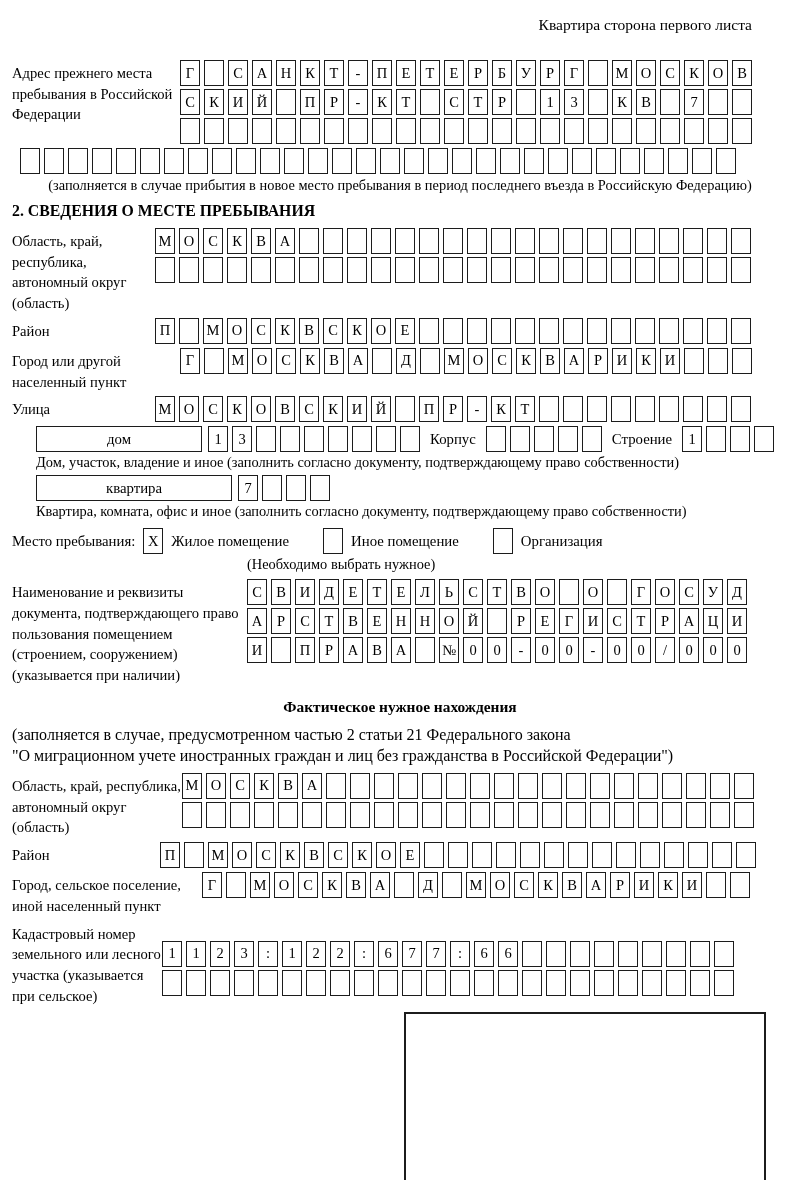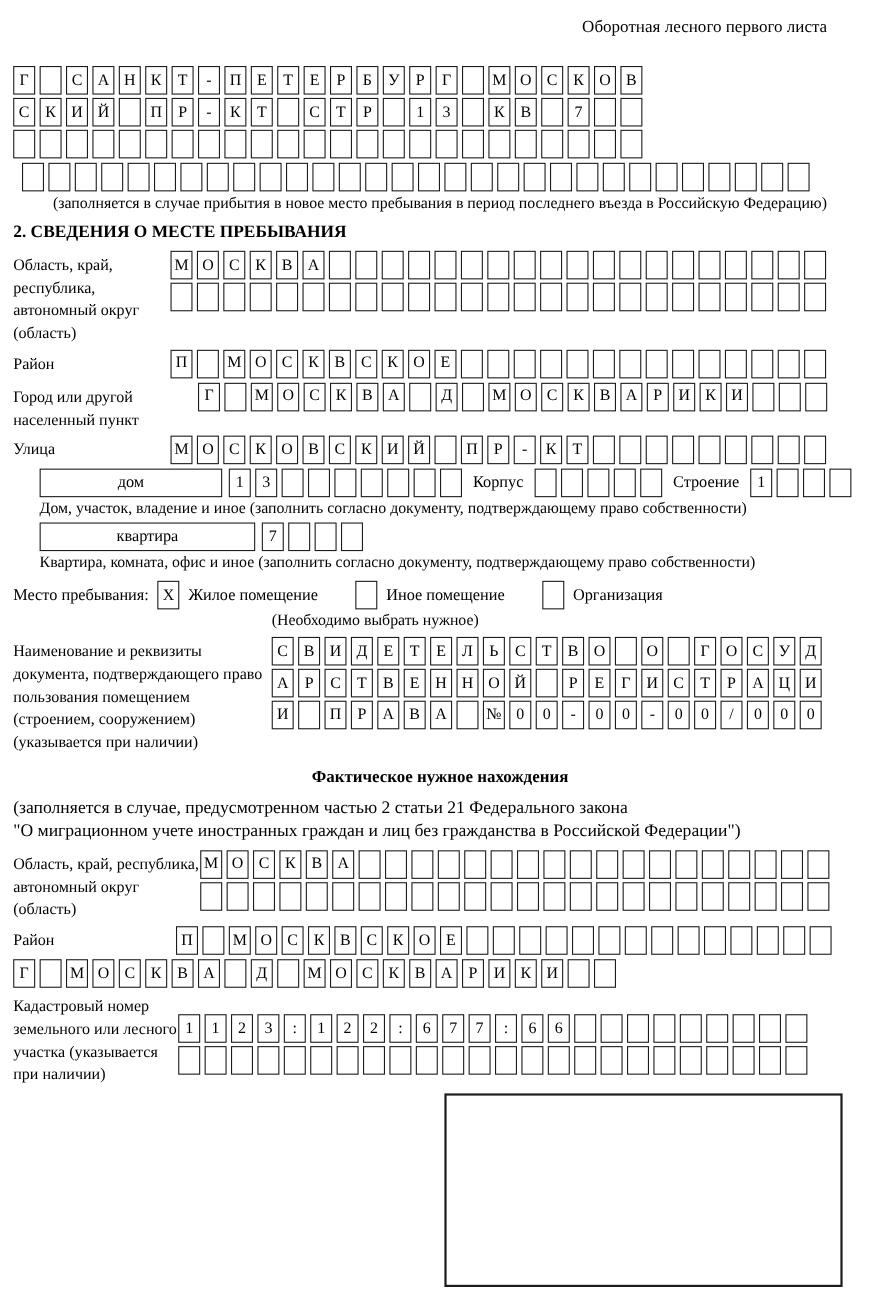--- a/index.html
+++ b/index.html
@@ -46,23 +46,24 @@
   .pad-top{ padding-top:20px; }
 
   .stamp-box{
     width:362px; height:176px; box-sizing:border-box;
     border:2px solid #1c1c1c; margin:6px 0 0 392px;
   }
 </style>
 </head>
 <body>
 
-<div class="header-note">Оборотная лесного первого листа</div>
-
-<div class="field">
+<div class="header-note">Квартира сторона первого листа</div>
+
+<div class="field">
+  <div class="flabel w168">Адрес прежнего места пребывания в Российской Федерации</div>
   <div class="boxcol">
     <div class="boxrow">
         <span class="box">Г</span>
         <span class="box">&nbsp;</span>
         <span class="box">С</span>
         <span class="box">А</span>
         <span class="box">Н</span>
         <span class="box">К</span>
         <span class="box">Т</span>
         <span class="box">-</span>
@@ -542,20 +543,21 @@
       <span class="box">&nbsp;</span>
       <span class="box">&nbsp;</span>
       <span class="box">&nbsp;</span>
       <span class="box">&nbsp;</span>
       <span class="box">&nbsp;</span>
       <span class="box">&nbsp;</span>
     </div>
 </div>
 
 <div class="field">
+  <div class="flabel w190">Город, сельское поселение, иной населенный пункт</div>
   <div class="boxrow">
       <span class="box">Г</span>
       <span class="box">&nbsp;</span>
       <span class="box">М</span>
       <span class="box">О</span>
       <span class="box">С</span>
       <span class="box">К</span>
       <span class="box">В</span>
       <span class="box">А</span>
       <span class="box">&nbsp;</span>
@@ -570,21 +572,21 @@
       <span class="box">Р</span>
       <span class="box">И</span>
       <span class="box">К</span>
       <span class="box">И</span>
       <span class="box">&nbsp;</span>
       <span class="box">&nbsp;</span>
     </div>
 </div>
 
 <div class="field">
-  <div class="flabel w150">Кадастровый номер земельного или лесного участка (указывается при наличии)</div>
+  <div class="flabel w150">Кадастровый номер земельного или лесного участка (указывается при сельское)</div>
   <div class="boxcol pad-top">
     <div class="boxrow">
         <span class="box">1</span>
         <span class="box">1</span>
         <span class="box">2</span>
         <span class="box">3</span>
         <span class="box">:</span>
         <span class="box">1</span>
         <span class="box">2</span>
         <span class="box">2</span>

